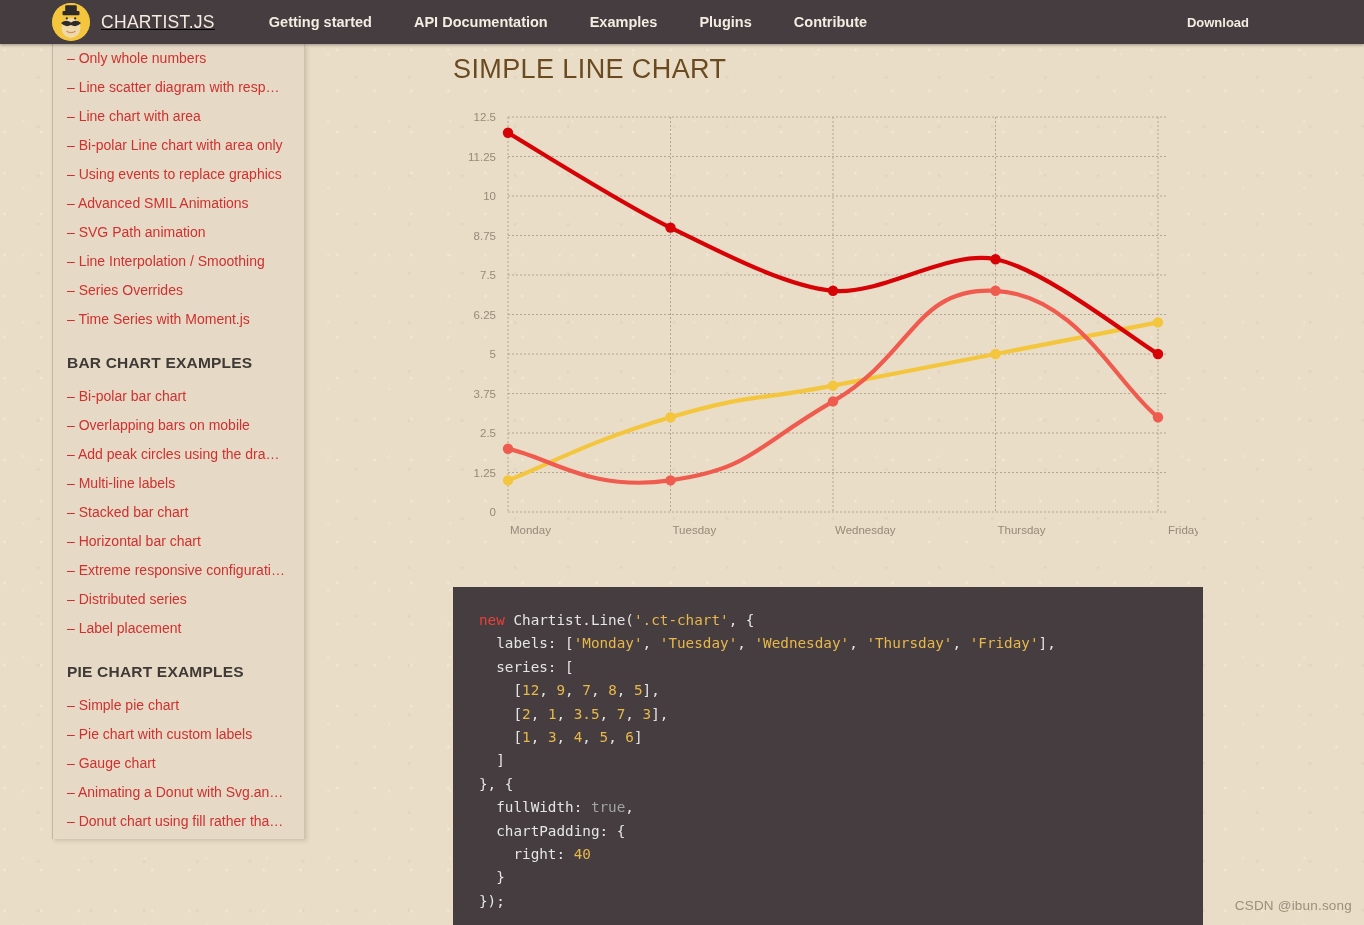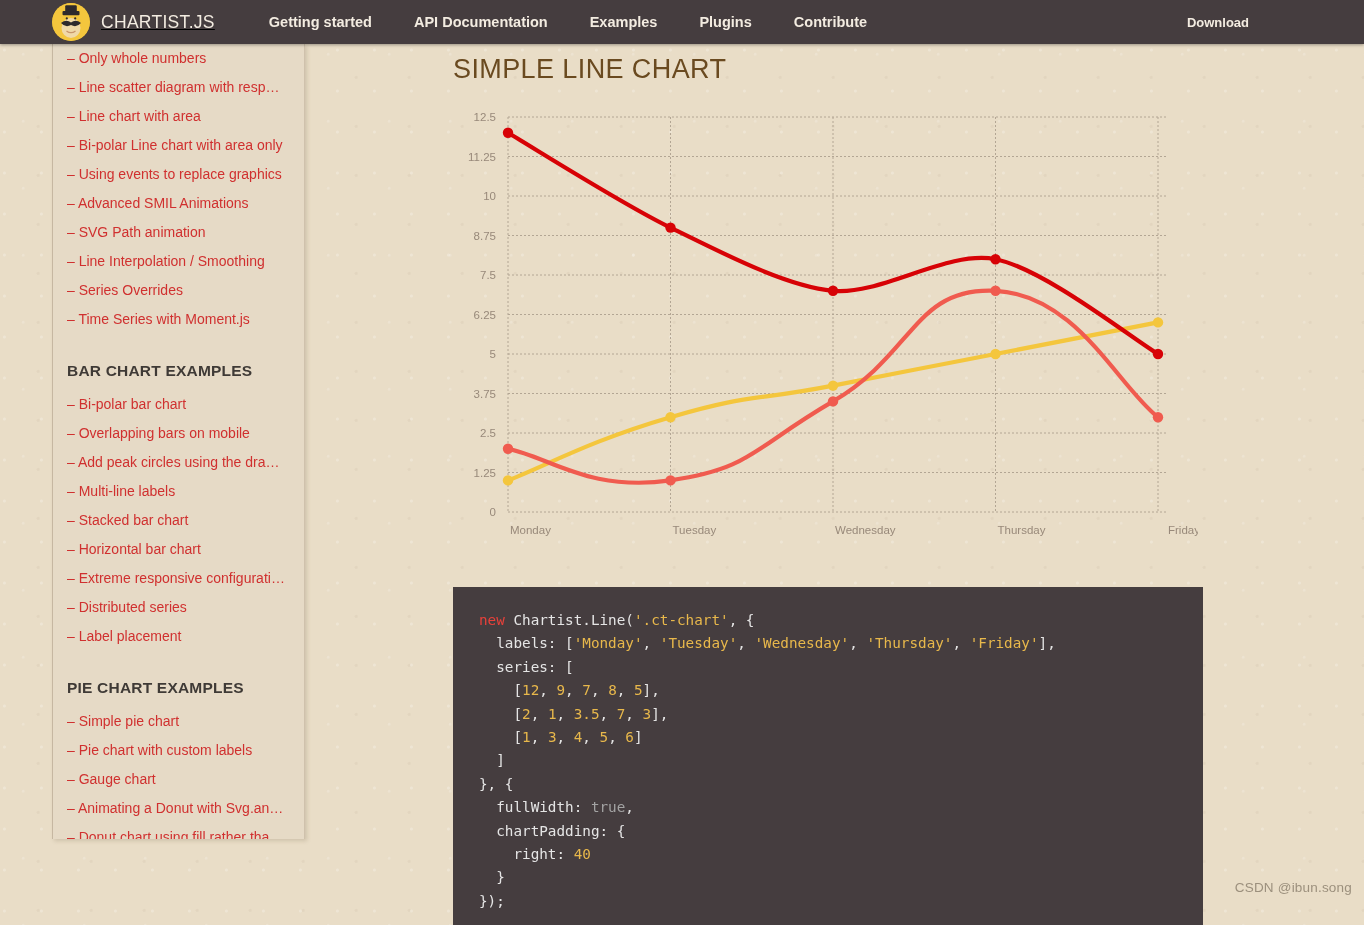--- a/index.html
+++ b/index.html
@@ -72,21 +72,21 @@
   }
   .s-link {
     display: block; color:#d0302f; font-size:14px;
     padding: 7px 0 7px 0; text-decoration:none;
     white-space: nowrap; overflow: hidden; text-overflow: ellipsis;
     cursor: pointer; line-height: 15px;
   }
   .s-link .dash { color:#d0302f; }
   .s-head {
     color:#3f3a36; font-size:15.5px; font-weight:700;
-    letter-spacing:.2px; margin: 28px 0 10px 0;
+    letter-spacing:.2px; margin: 20px 0 10px 0;
   }
 
   
   .main { flex:1 1 auto; padding: 0 8px 0 0; position:relative; }
   .chart-title {
     color:#6a4a20; font-size:27px; font-weight:400;
     letter-spacing:.4px; margin: 10px 0 0 148px;
   }
 
   .chart-area { position:relative; width: 745px; height: 455px; margin: 14px 0 0 148px; }
@@ -107,21 +107,21 @@
     overflow: hidden;
     white-space: pre;
   }
   .k-kw  { color:#e8413a; }
   .k-str { color:#e8b84b;margin-top:29px; }
   .k-num { color:#e8b84b; }
   .k-pl  { color:#e5e5e5; }
   .k-bool{ color:#a3a3a3; }
 
   .watermark {
-    position: fixed; right: 12px; bottom: 30px;
+    position: fixed; right: 12px; bottom: 12px;
     color: rgba(130,118,100,.75); font-size: 13.5px;
     z-index: 9; letter-spacing:.2px;
   }
 </style>
 </head>
 <body>
 
 <div class="navbar">
   <div class="brand">
     <span class="logo-circle">

